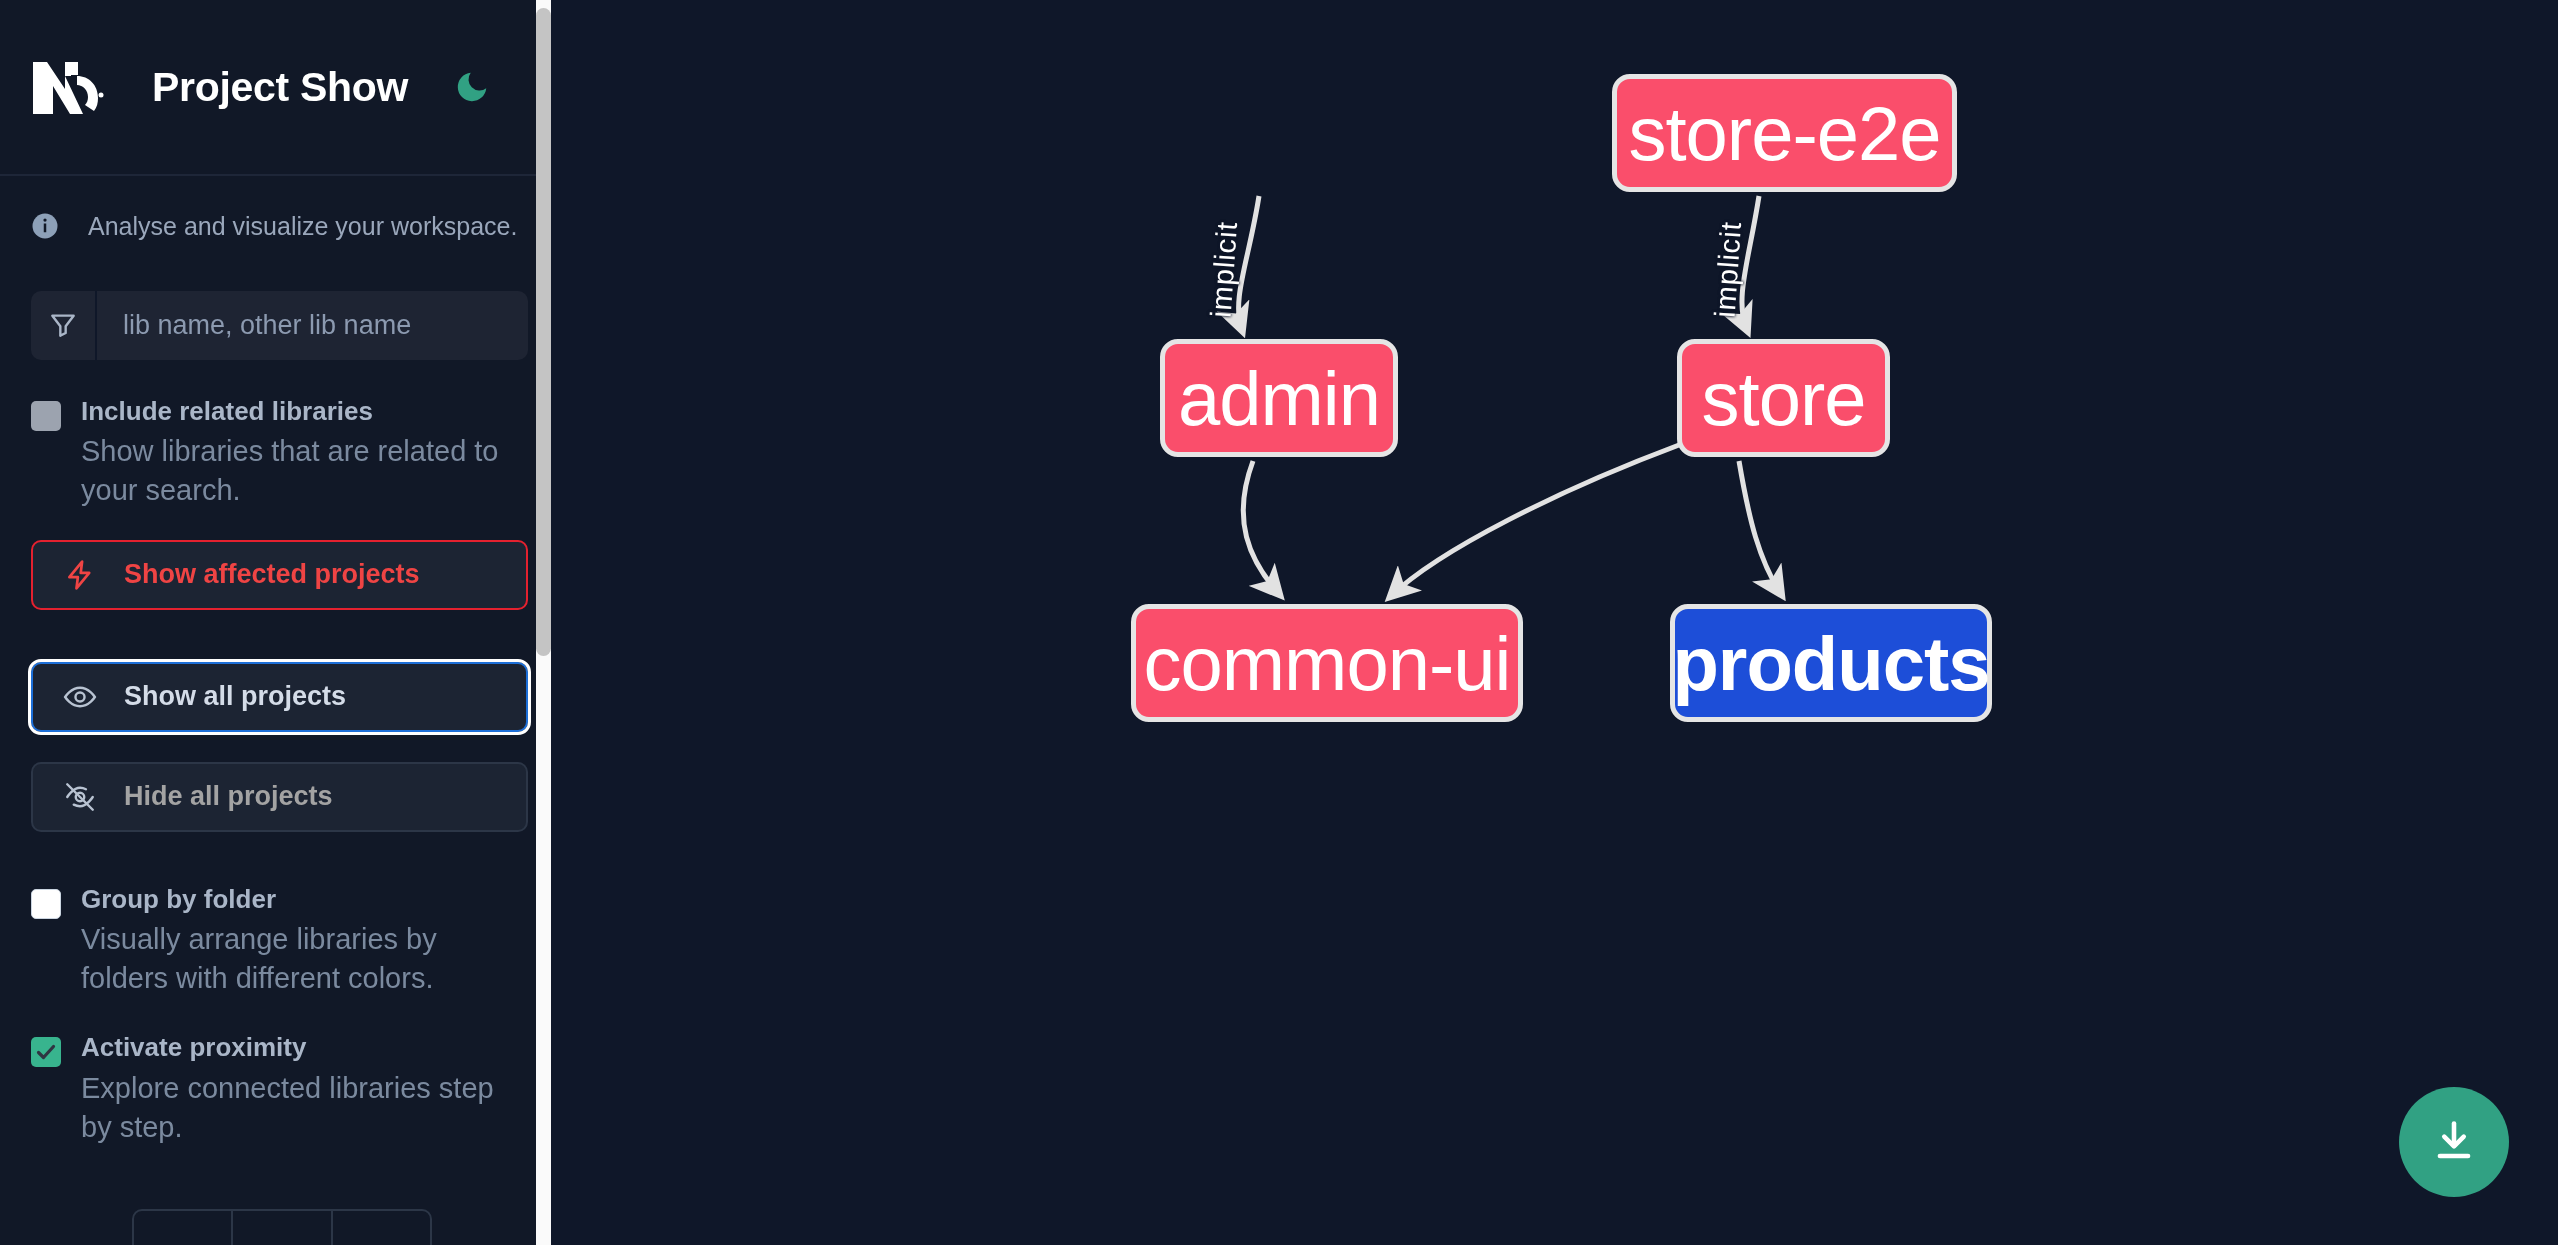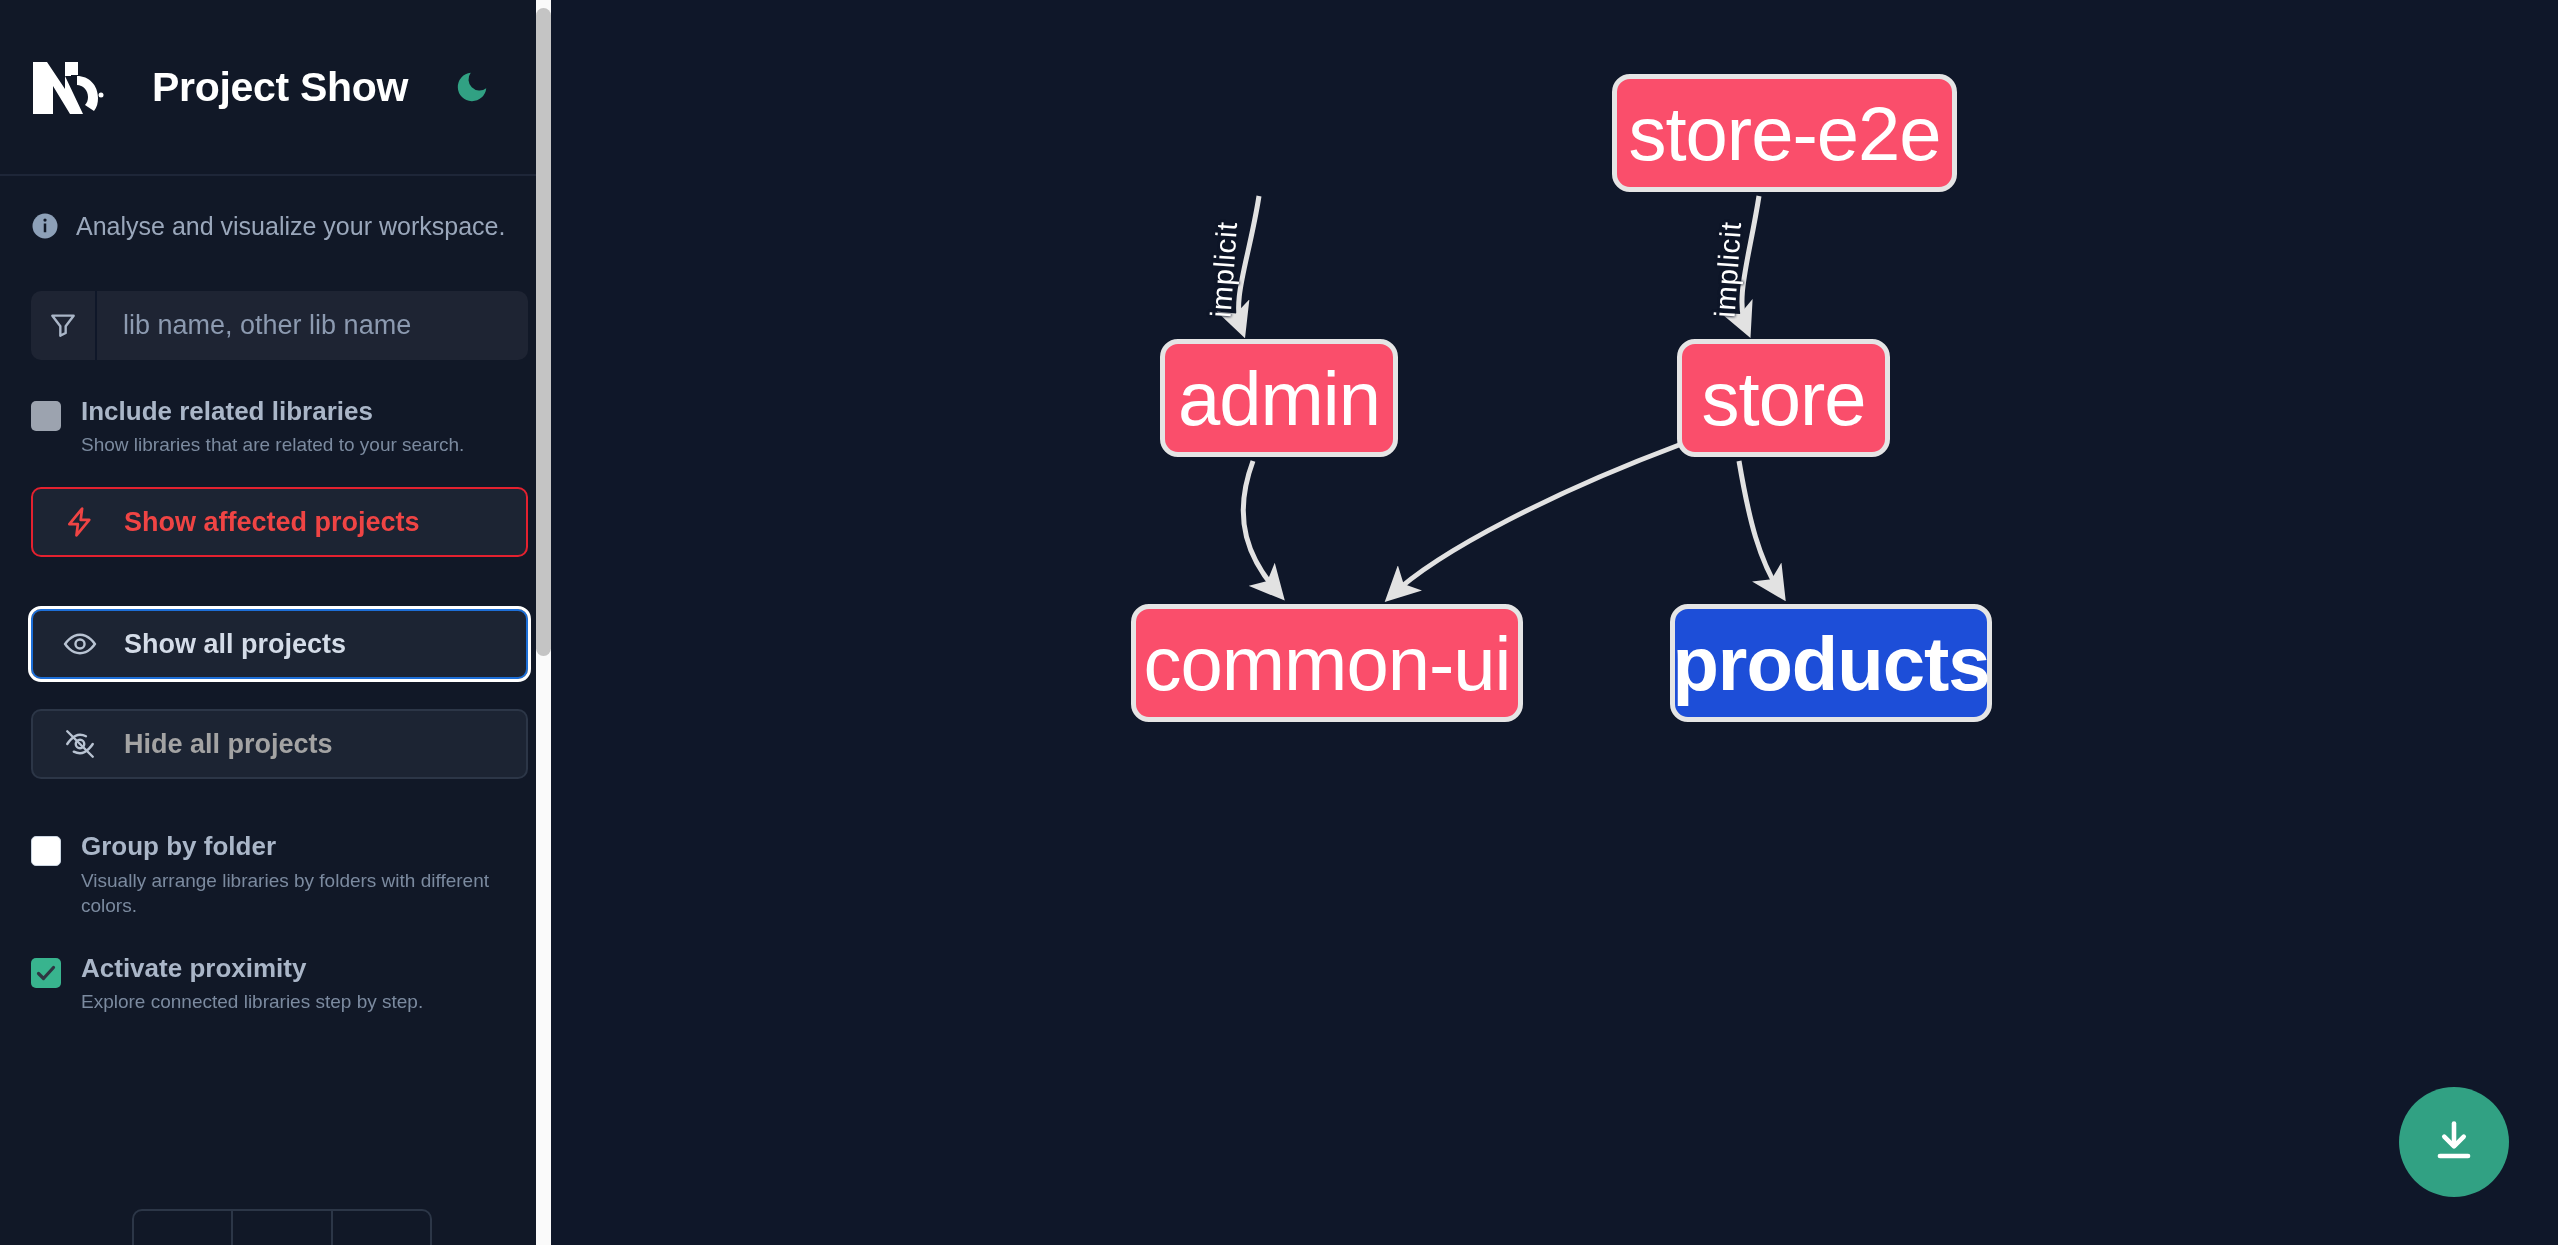--- a/index.html
+++ b/index.html
@@ -39,21 +39,21 @@
   .moon-btn {
     margin-left: 42px; width: 44px; height: 44px;
     display: flex; align-items: center; justify-content: center;
     cursor: pointer;
   }
   .moon-btn svg { width: 38px; height: 38px; }
 
   .info-row {
     display: flex; align-items: center;
     padding: 34px 30px 0 30px;
-    gap: 16px;
+    gap: 28px;
   }
   .info-icon { width: 30px; height: 30px; flex: 0 0 30px; }
   .info-text { color: #9aa7bb; font-size: 25px; line-height: 1.3; }
 
   .filter-wrap {
     margin: 48px 31px 0 31px;
     height: 69px;
     display: flex; align-items: stretch;
     background: #1e2433;
     border-radius: 10px;
@@ -81,21 +81,21 @@
     border-radius: 5px;
     display: flex; align-items: center; justify-content: center;
     cursor: pointer;
   }
   .cbox.gray { background: #9ca3af; }
   .cbox.white { background: #ffffff; border: 1px solid #cbd5e1; }
   .cbox.green { background: #38b48e; }
   .cbox svg { width: 24px; height: 24px; }
   .check-texts { flex: 1 1 auto; }
   .check-title { color: #aab6c8; font-size: 26px; font-weight: 700; line-height: 1.2; }
-  .check-desc { color: #7b8a9f; font-size: 19px; line-height: 1.35; margin-top: 5px; max-width: 430px; }
+  .check-desc { color: #7b8a9f; font-size: 29px; line-height: 1.35; margin-top: 5px; max-width: 430px; }
 
   .btn {
     margin: 0 31px; height: 70px;
     display: flex; align-items: center;
     background: #1c2433;
     border: 2px solid #2c3647;
     border-radius: 10px;
     padding-left: 28px; gap: 25px;
     cursor: pointer;
   }

